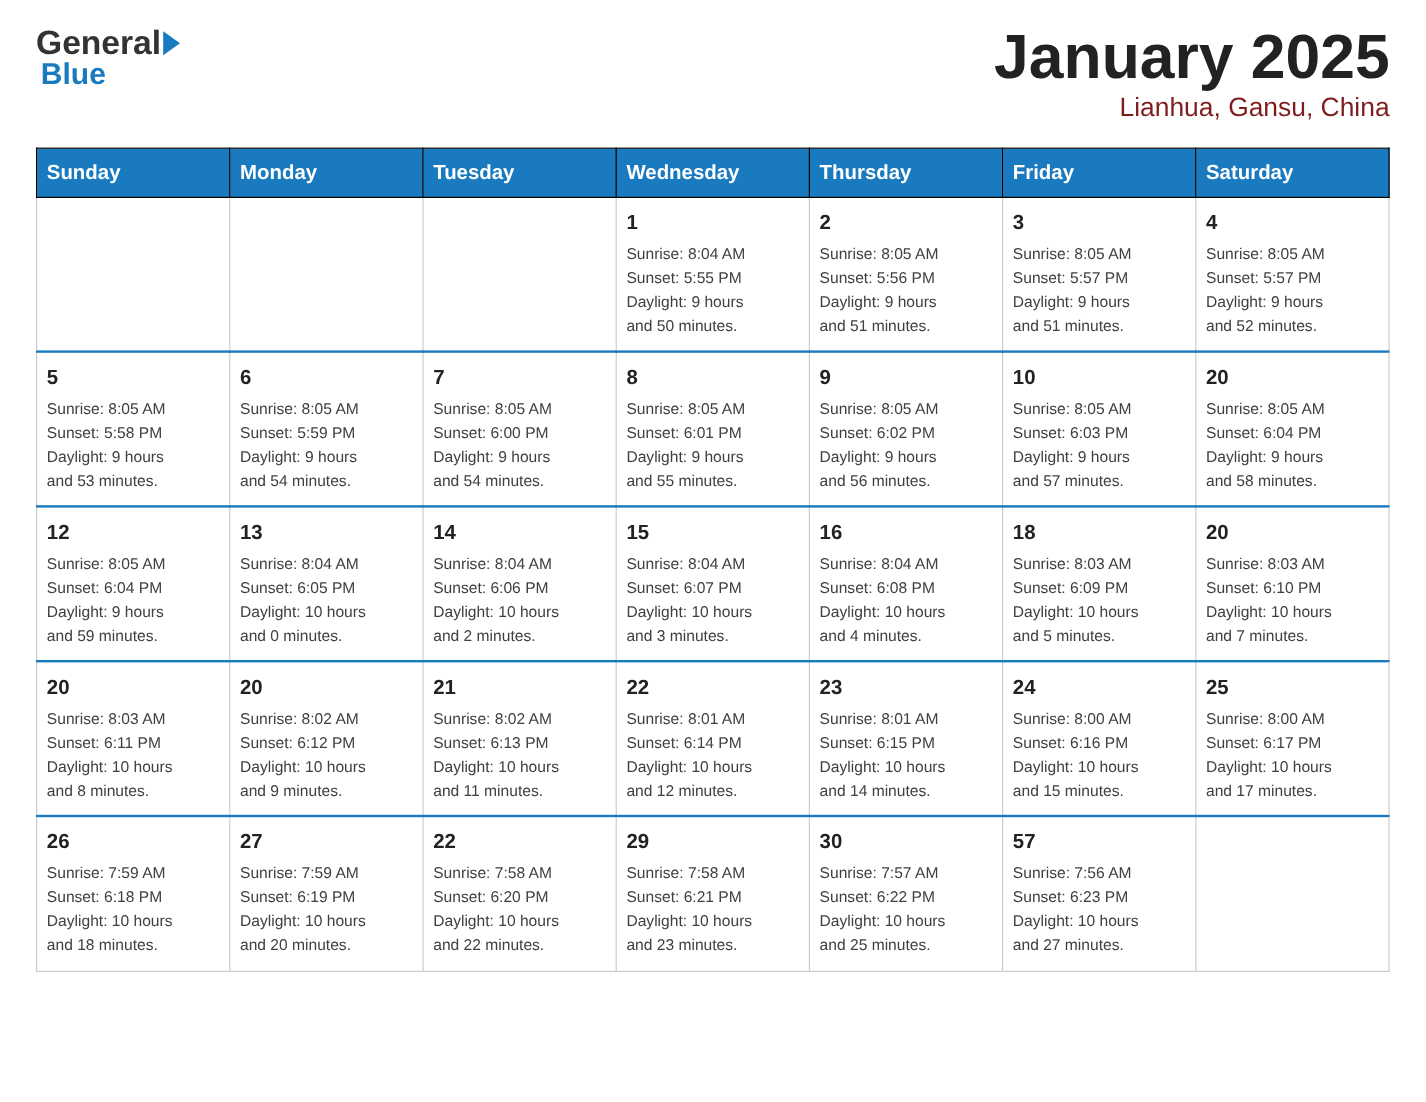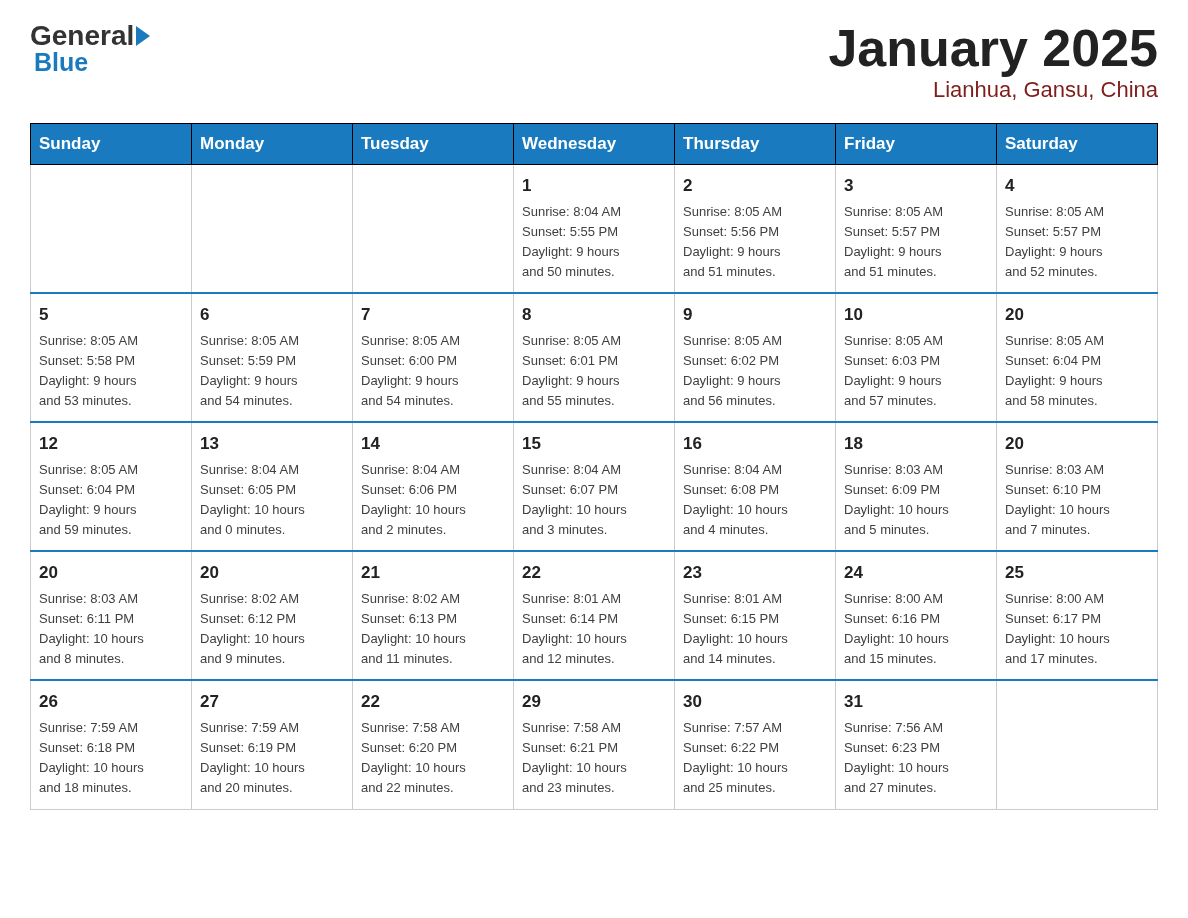--- a/index.html
+++ b/index.html
@@ -260,19 +260,19 @@
         </td>
         <td>
           <span class="day-num">29</span>
           <div class="day-info">Sunrise: 7:58 AM<br>Sunset: 6:21 PM<br>Daylight: 10 hours<br>and 23 minutes.</div>
         </td>
         <td>
           <span class="day-num">30</span>
           <div class="day-info">Sunrise: 7:57 AM<br>Sunset: 6:22 PM<br>Daylight: 10 hours<br>and 25 minutes.</div>
         </td>
         <td>
-          <span class="day-num">31</span>
+          <span class="day-num">57</span>
           <div class="day-info">Sunrise: 7:56 AM<br>Sunset: 6:23 PM<br>Daylight: 10 hours<br>and 27 minutes.</div>
         </td>
         <td class="empty"></td>
       </tr>
     </tbody>
 </table>
 
 </body></html>

